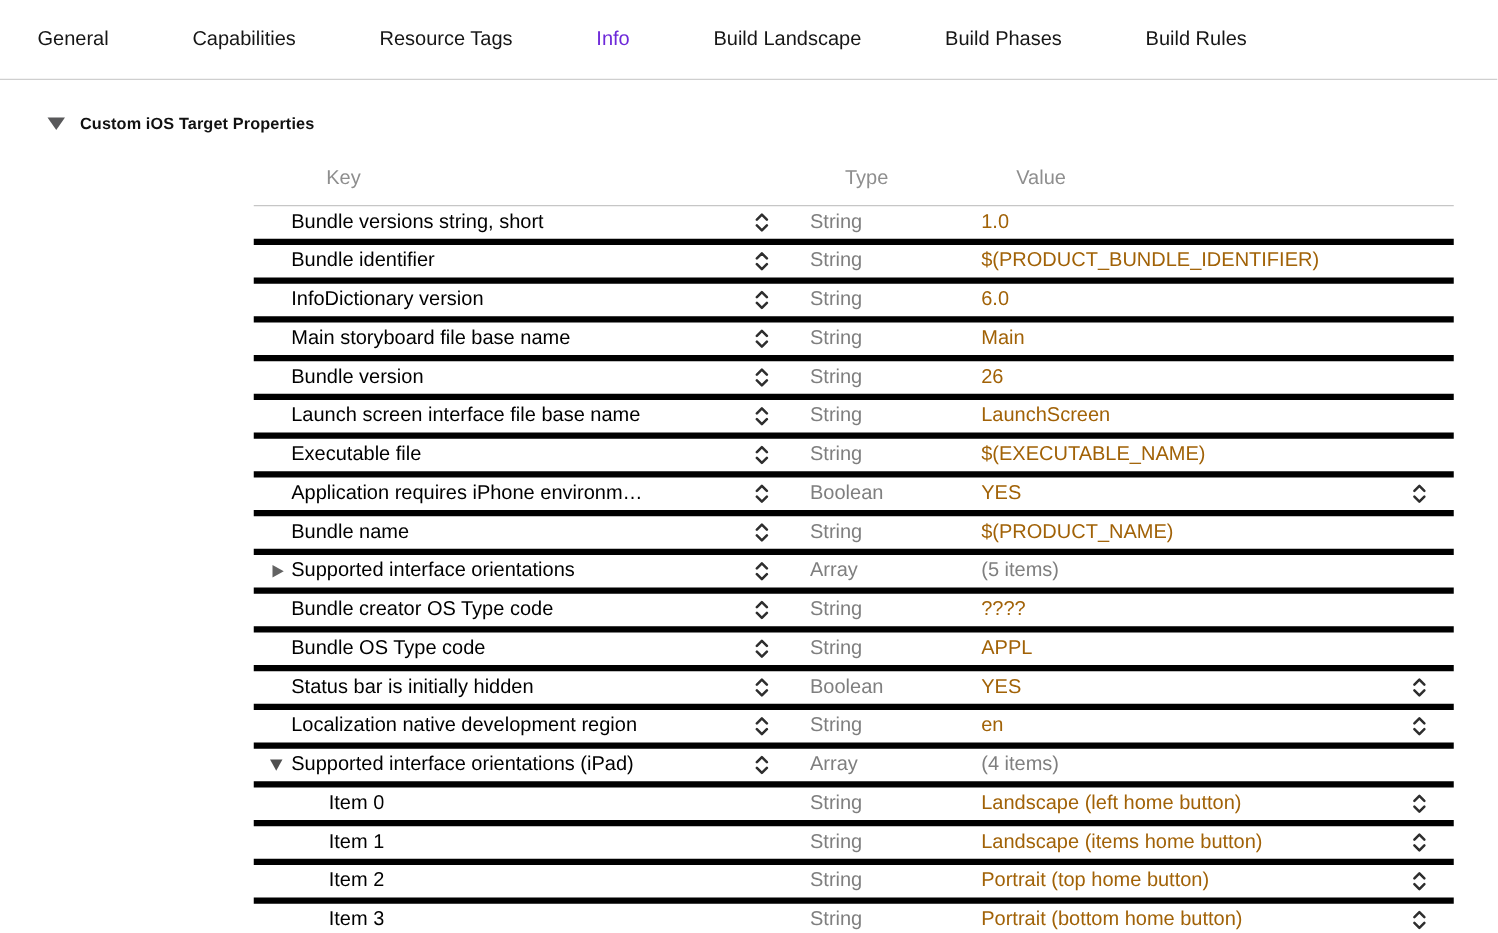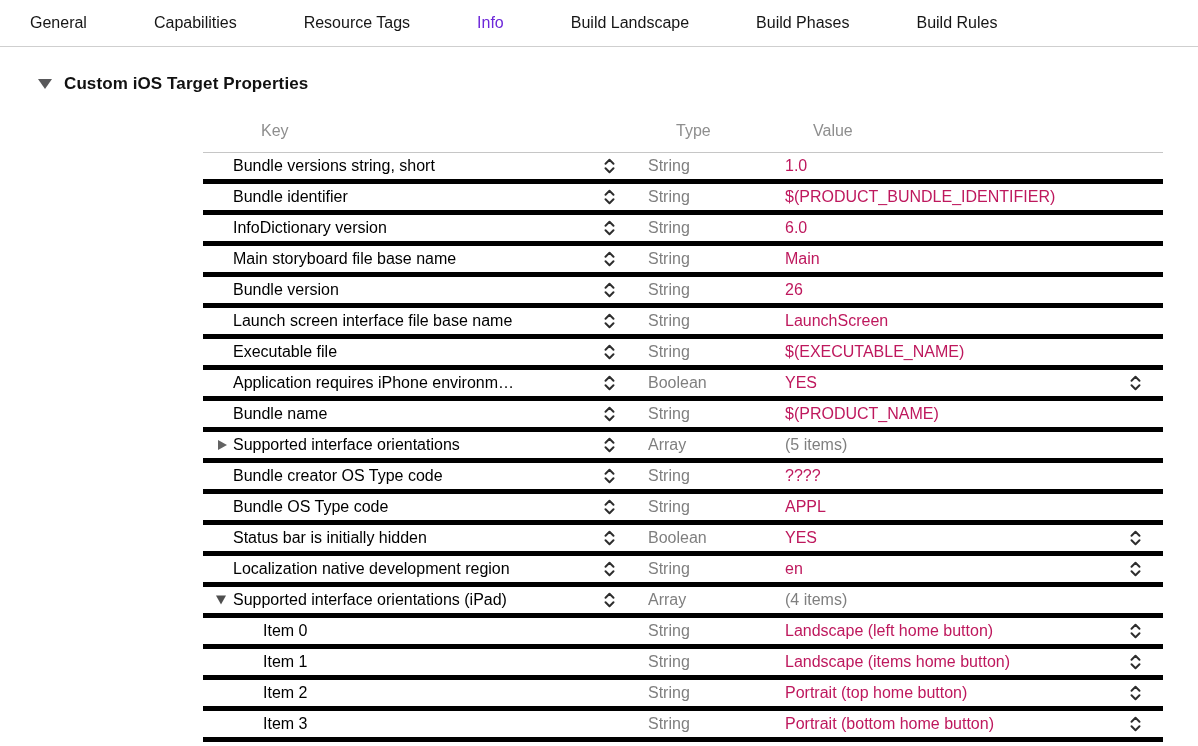--- a/index.html
+++ b/index.html
@@ -1,30 +1,30 @@
 <!DOCTYPE html>
 <html><head>
 <meta charset="utf-8">
 <style>
   * { margin:0; padding:0; box-sizing:border-box; }
   html,body { width:1198px; height:746px; background:#ffffff; overflow:hidden;
               font-family:"Liberation Sans","DejaVu Sans",sans-serif;
               -webkit-font-smoothing:antialiased; }
 
   
-  .tabbar { height:47px; display:flex; align-items:center; padding-left:30px;
+  .tabbar { height:64px; display:flex; align-items:center; padding-left:30px;
             gap:67px; border-bottom:1px solid #cfcfcf; font-size:16px; color:#161616; }
   .tab { cursor:default; white-space:nowrap; }
   .tab.active { color:#6d28d9; }
 
   
   .section-header { margin:27px 0 0 38px; display:flex; align-items:center; gap:12px; }
   .tri-section { width:0; height:0; border-top:10px solid #58585a;
                  border-left:7px solid transparent; border-right:7px solid transparent; }
-  .section-title { font-size:17px; font-weight:700; color:#111111; letter-spacing:.1px; }
+  .section-title { font-size:13px; font-weight:700; color:#111111; letter-spacing:.1px; }
 
   
   .table { margin:15px 0 0 203px; width:960px; font-size:16px; }
   .thead { position:relative; height:44px; border-bottom:1px solid #c6c6c6; color:#8e8e8e; }
   .thead span { position:absolute; top:50%; transform:translateY(-50%);margin-left:28px; }
   .h-key   { left:30px; }
   .h-type  { left:445px; }
   .h-value { left:582px; }
 
   .row { position:relative; height:31px; border-bottom:5px solid #000000; }
@@ -32,21 +32,21 @@
 
   .disclosure { left:15px; width:0; height:0; }
   .disclosure.collapsed { border-left:9px solid #636363;
                           border-top:5.5px solid transparent; border-bottom:5.5px solid transparent; }
   .disclosure.expanded  { left:13px; border-top:9px solid #4f4f4f;
                           border-left:5.5px solid transparent; border-right:5.5px solid transparent; }
 
   .key-text   { left:30px; max-width:366px; overflow:hidden; color:#000000; }
   .key-text.indented { left:60px; }
   .type-text  { left:445px; color:#7f7f7f; }
-  .value-text { left:582px; max-width:336px; overflow:hidden; color:#be185d; }
+  .value-text { left:582px; max-width:336px; overflow:hidden; color:#a16207; }
   .value-text.gray { color:#7f7f7f; }
 
   .stepper { display:flex; cursor:default; }
   .key-stepper   { left:400px; }
   .value-stepper { left:926px; }
   .stepper svg { display:block; }
 </style>
 </head>
 <body>
 

